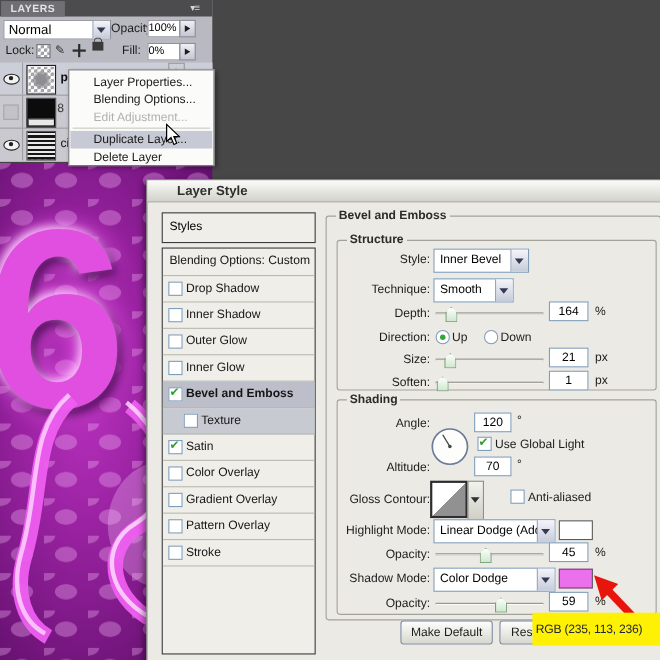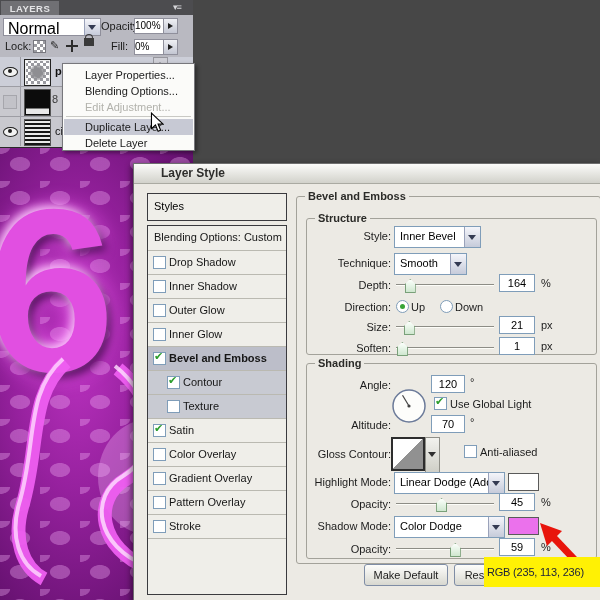--- a/index.html
+++ b/index.html
@@ -18,21 +18,21 @@
   #numeral{position:absolute;left:-14px;top:28px;font-size:232px;line-height:1;font-weight:bold;
     color:#e14fe1;text-shadow:-3px -3px 8px rgba(255,210,255,.85), 4px 5px 10px #4d0757, 0 0 22px #ff6bff;}
 
   
   #layers-panel{position:absolute;left:0;top:0;width:193px;height:147px;background:#b9b9c1;border-bottom:1px solid #2a2a2a;}
   #tabbar{position:absolute;left:0;top:0;width:193px;height:15px;background:#4c4c4f;}
   #layers-tab{position:absolute;left:1px;top:1px;width:58px;height:14px;background:#707074;
     color:#e4e4e6;font-size:9.5px;font-weight:bold;letter-spacing:.5px;text-align:center;line-height:15px;}
   #panel-menu-icon{position:absolute;right:4px;top:3px;width:16px;height:9px;color:#d6d6da;font-size:9px;line-height:9px;}
   #panel-menu-icon::after{content:"▾≡";letter-spacing:-1px;}
-  .combo-sm{position:absolute;background:#fff;border:1px solid #8f8f9b;font-size:16px;}
+  .combo-sm{position:absolute;background:#fff;border:1px solid #8f8f9b;font-size:12px;}
   .combo-sm .txt{position:absolute;left:4px;top:1px;}
   .combo-btn{position:absolute;right:0;top:0;bottom:0;width:15px;background:linear-gradient(#f4f5fa,#c6cbda);
     border-left:1px solid #9aa2ba;}
   .combo-btn::after{content:"";position:absolute;left:3px;top:50%;margin-top:-2px;
     border:4px solid transparent;border-top:5px solid #333a52;}
   .vbox-sm{position:absolute;background:#fff;border:1px solid #8f8f9b;font-size:10px;}
   .spin{position:absolute;width:13px;background:linear-gradient(#eff0f4,#c3c6d2);border:1px solid #8f8f9b;}
   .spin::after{content:"";position:absolute;left:4px;top:50%;margin-top:-3px;border:3px solid transparent;border-left:5px solid #1e1e1e;}
   #lock-row .ico{position:absolute;top:0;}
   .checker{background-image:linear-gradient(45deg,#9a9aa0 25%,transparent 25%,transparent 75%,#9a9aa0 75%),
@@ -239,24 +239,20 @@
         </div>
       <div class="srow">
           <span class="cb"></span>
           <span class="st">Inner Glow</span>
         </div>
       <div class="srow selrow">
           <span class="cb checked"></span>
           <span class="st">Bevel and Emboss</span>
         </div>
       <div class="srow subrow indent">
-          <span class="cb checked"></span>
-          <span class="st">Contour</span>
-        </div>
-      <div class="srow subrow indent">
           <span class="cb"></span>
           <span class="st">Texture</span>
         </div>
       <div class="srow">
           <span class="cb checked"></span>
           <span class="st">Satin</span>
         </div>
       <div class="srow">
           <span class="cb"></span>
           <span class="st">Color Overlay</span>

